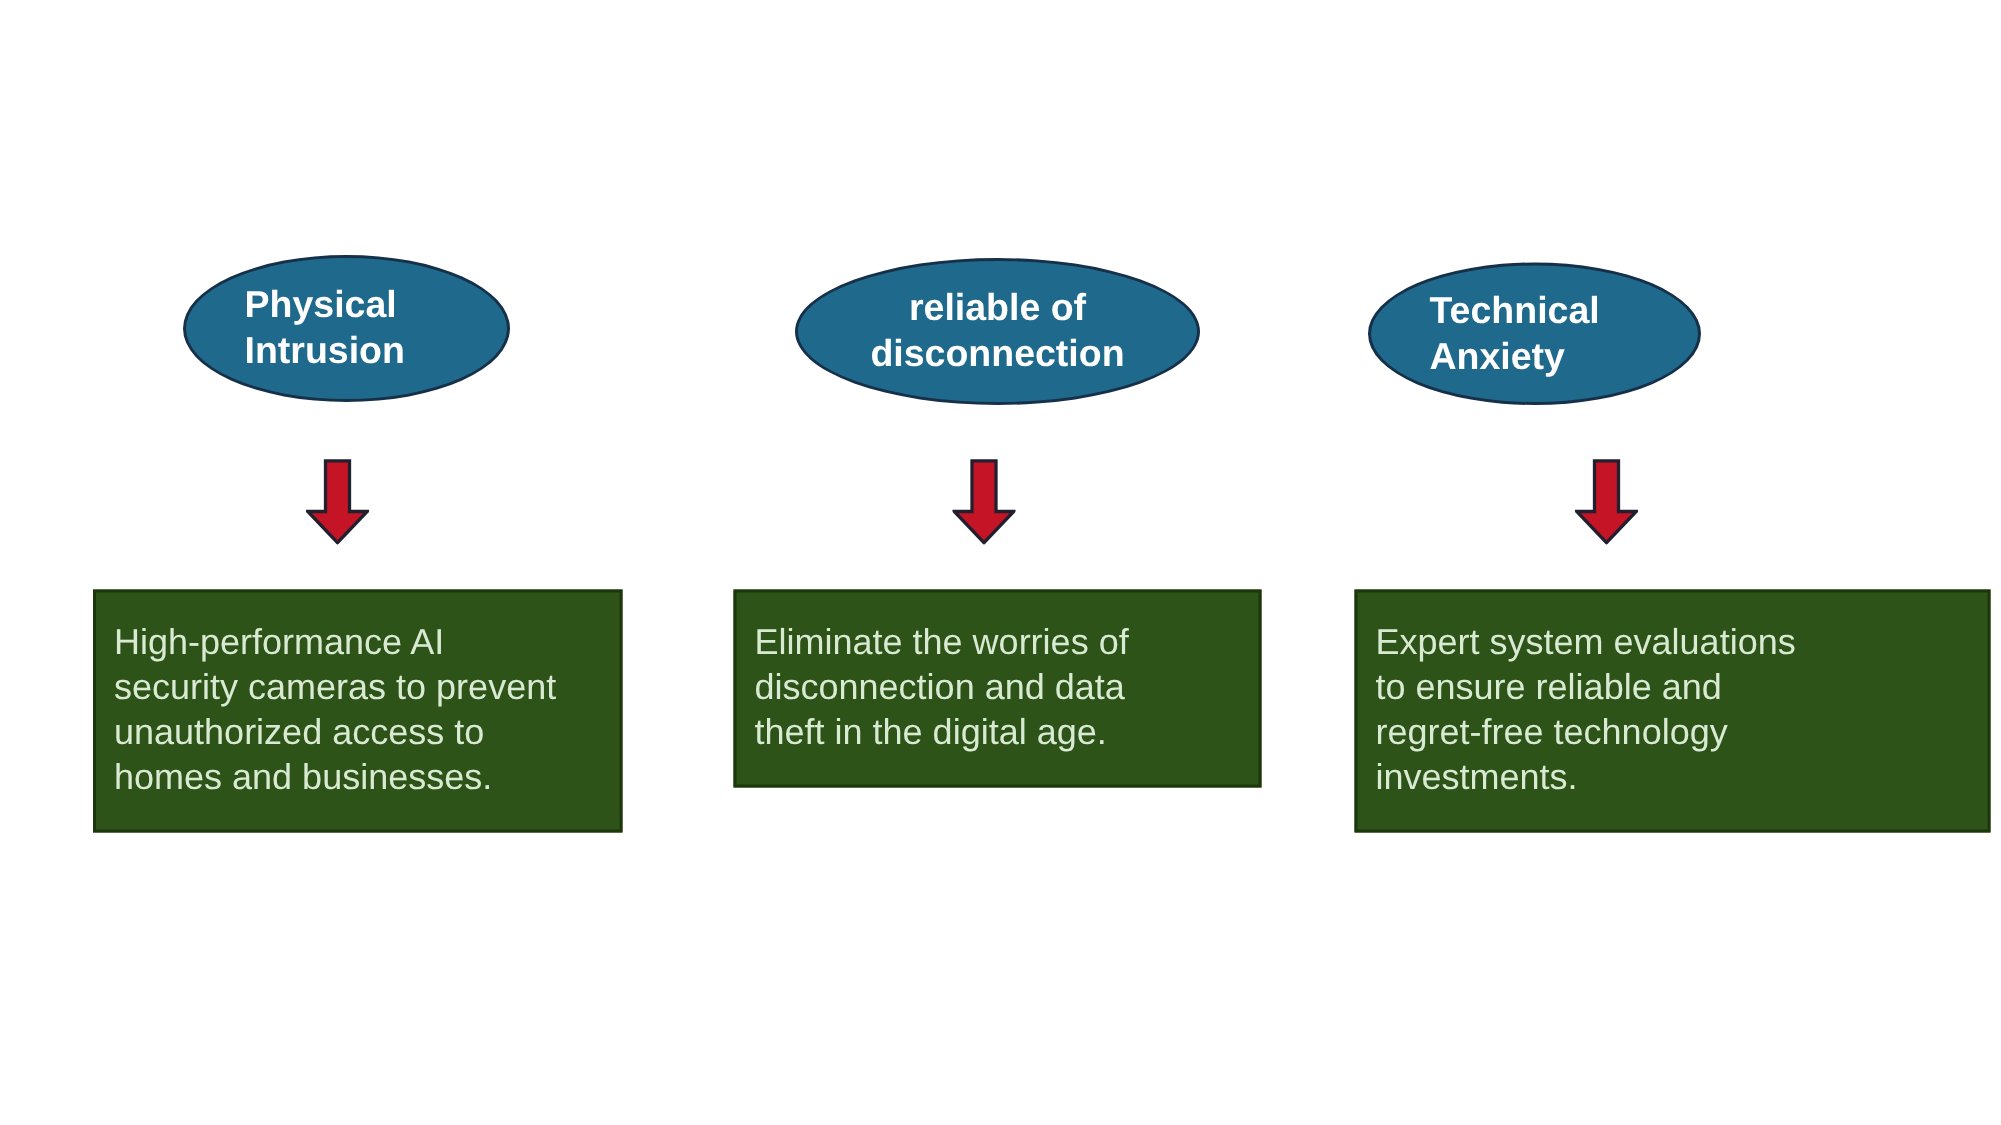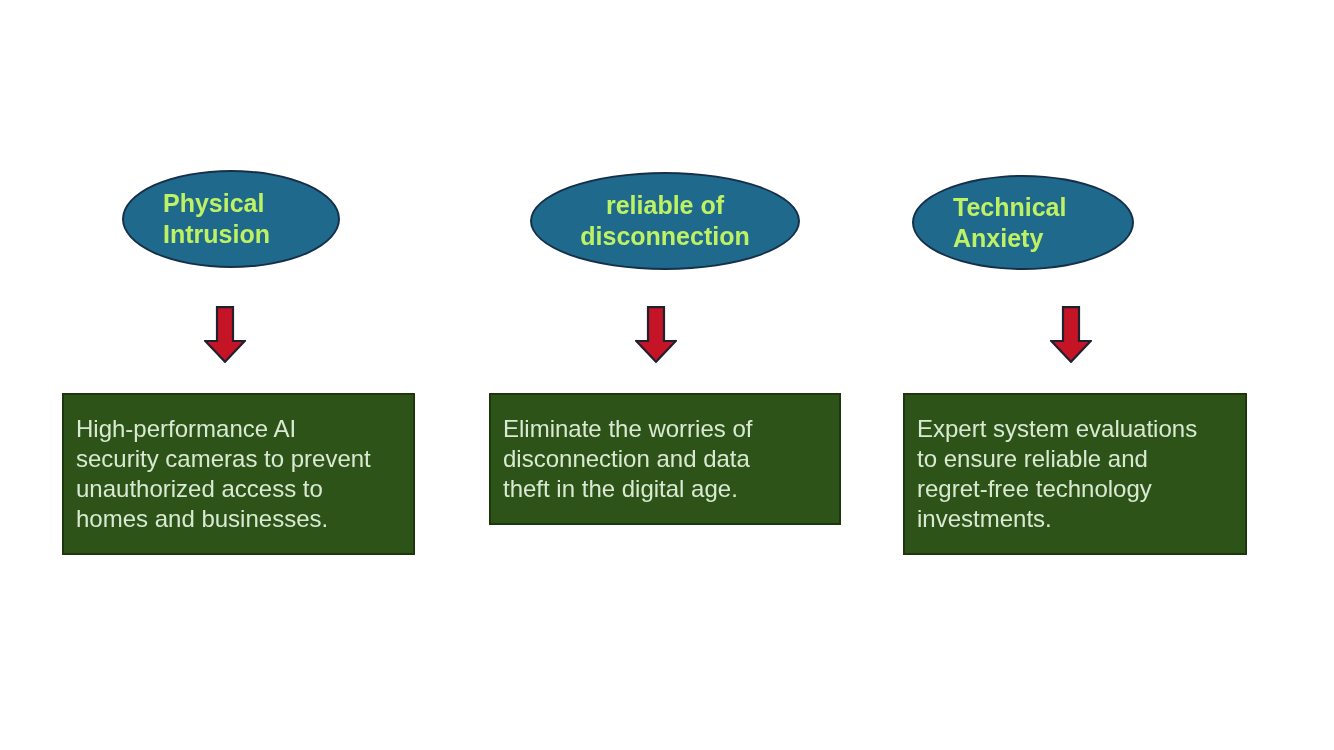--- a/index.html
+++ b/index.html
@@ -13,21 +13,21 @@
   }
   .bubble {
     position: absolute;
     border-radius: 50%;
     background: #1F6A8C;
     border: 2px solid #16304A;
     box-sizing: border-box;
     display: flex;
     flex-direction: column;
     justify-content: center;
-    color: #bef264;
+    color: #ffffff;
     font-weight: bold;
     font-size: 25px;
     line-height: 31px;
   }
   .bubble .label { white-space: pre-line; }
   .bubble.align-left { padding-left: 39px; text-align: left; }
   .bubble.align-center { text-align: center; }
   #bubble-1 { left: 122px; top: 170px; width: 218px; height: 98px; }
   #bubble-2 { left: 530px; top: 172px; width: 270px; height: 98px; }
   #bubble-3 { left: 912px; top: 175px; width: 222px; height: 95px; }
@@ -45,21 +45,21 @@
     color: #D9EAD3;
     font-size: 24px;
     line-height: 30px;
     display: flex;
     align-items: center;
     padding: 0 12px;
   }
   .solution-box .box-text { white-space: pre-line; }
   #box-1 { left: 62px;  top: 393px; width: 353px; height: 162px; }
   #box-2 { left: 489px; top: 393px; width: 352px; height: 132px; }
-  #box-3 { left: 903px; top: 393px; width: 344px; height: 162px; }
+  #box-3 { left: 903px; top: 393px; width: 424px; height: 162px; }
 </style>
 </head>
 <body>
 
 <div class="slide">
 
   <div class="bubble align-left" id="bubble-1">
     <span class="label">Physical
 Intrusion</span>
   </div>

